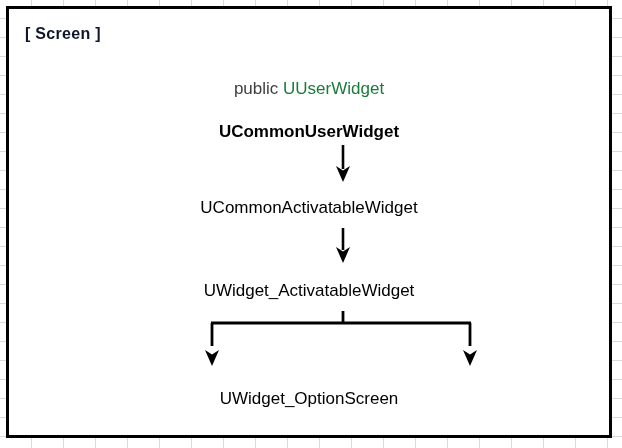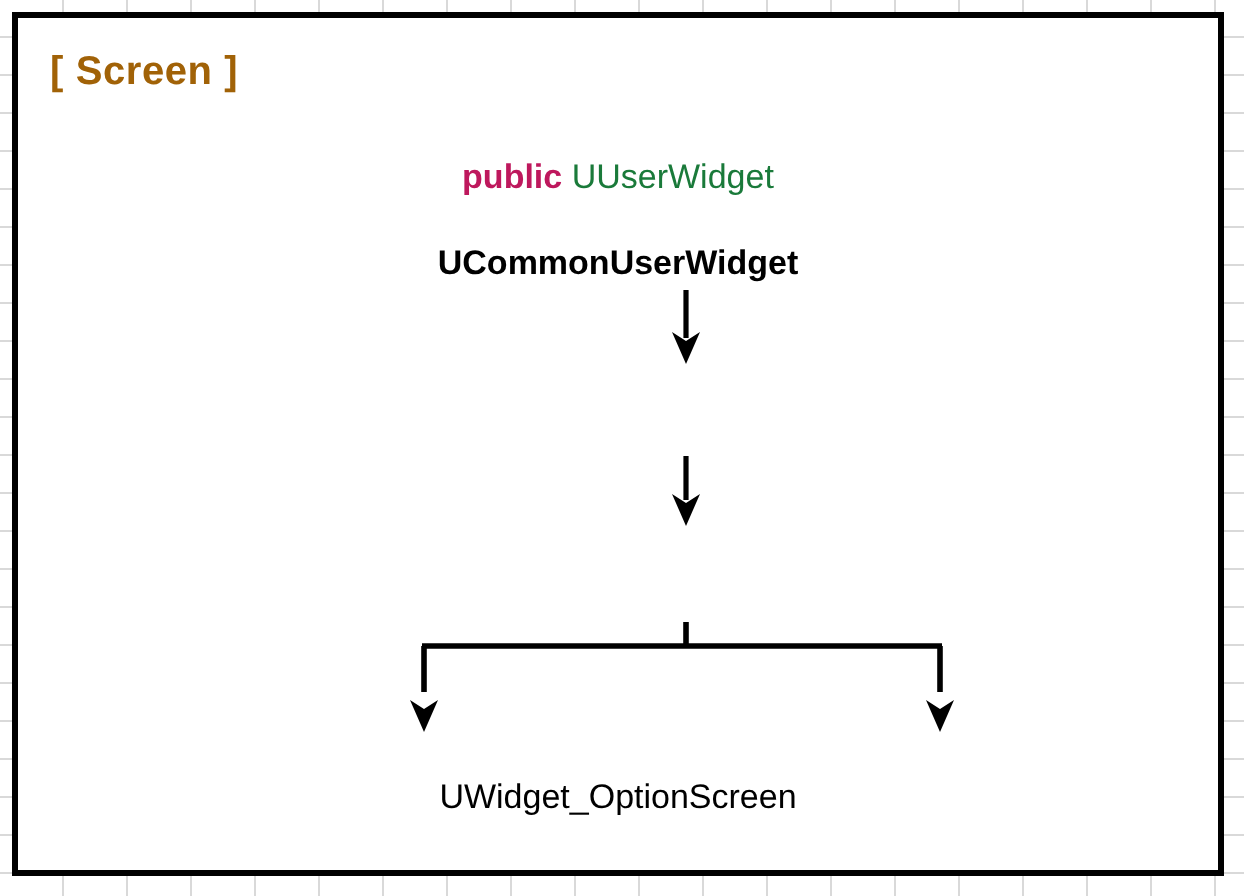--- a/index.html
+++ b/index.html
@@ -38,41 +38,41 @@
     background: #ffffff;
     border: 3px solid #000000;
     box-sizing: border-box;
     z-index: 1;
   }
 
   #title {
     position: absolute;
     left: 16px;
     top: 16px;
-    font-size: 20px;
+    font-size: 16px;
     font-weight: bold;
-    color: #a16207;
+    color: #0f172a;
     letter-spacing: 0.3px;
     white-space: nowrap;
   }
 
   
   .node {
     position: absolute;
     width: 100%;
     text-align: center;
     font-size: 17px;
     color: #000000;
     white-space: nowrap;
     line-height: 20px;
   }
 
   .kw-public {
-    color: #be185d;
-    font-weight: bold;
+    color: #404040;
+    font-weight: normal;
     margin-top: 31px;
   }
   .kw-type {
     color: #1a7a3a;
   }
 
   
   .leaf-row {
     position: absolute;
     left: 0;
@@ -103,21 +103,23 @@
 <div id="diagram-frame">
 
   <div id="title">[ Screen ]</div>
 
   <div class="node" style="top:70px;">
     <span class="kw-public">public</span><span>&nbsp;</span><span class="kw-type">UUserWidget</span>
   </div>
 
   <div class="node" style="top:113px;font-weight:bold;">UCommonUserWidget</div>
 
+  <div class="node" style="top:189px;">UCommonActivatableWidget</div>
 
+  <div class="node" style="top:272px;">UWidget_ActivatableWidget</div>
 
   <div class="leaf-row" style="top:380px;">
     <span>UWidget_OptionScreen</span>
   </div>
 
 </div>
 
 <svg class="edge-svg" viewBox="0 0 622 448">
   <defs>
 

